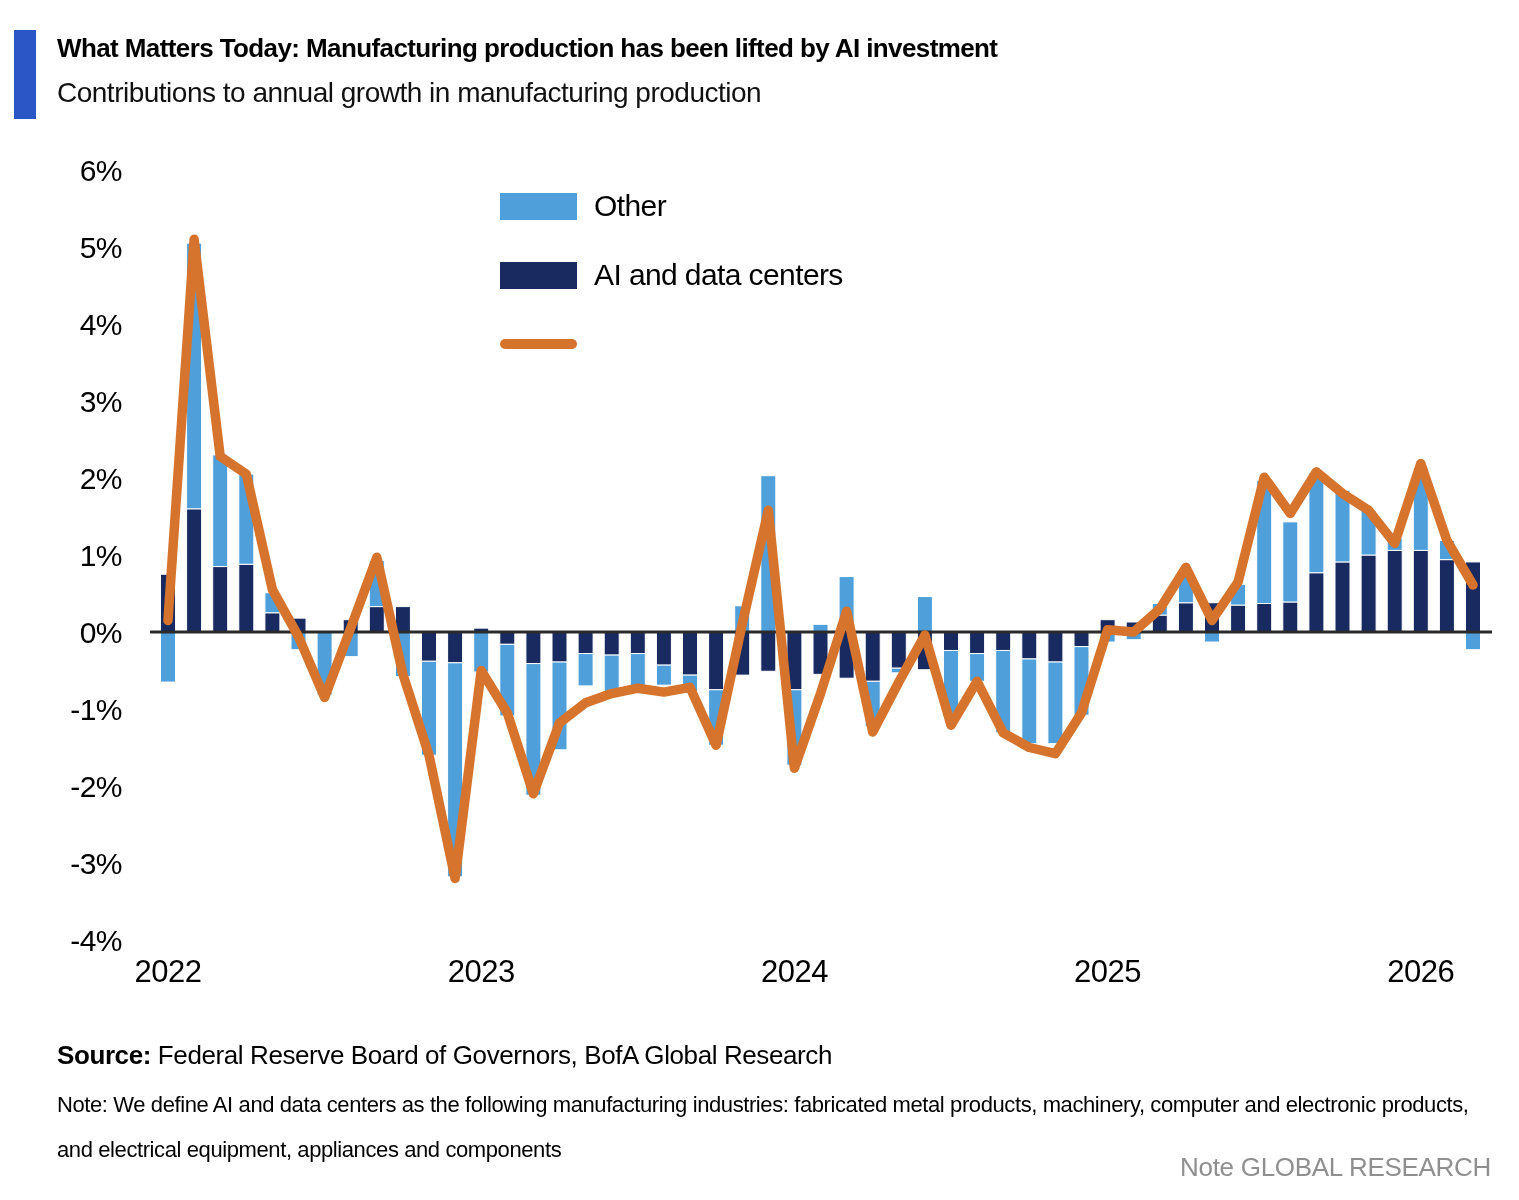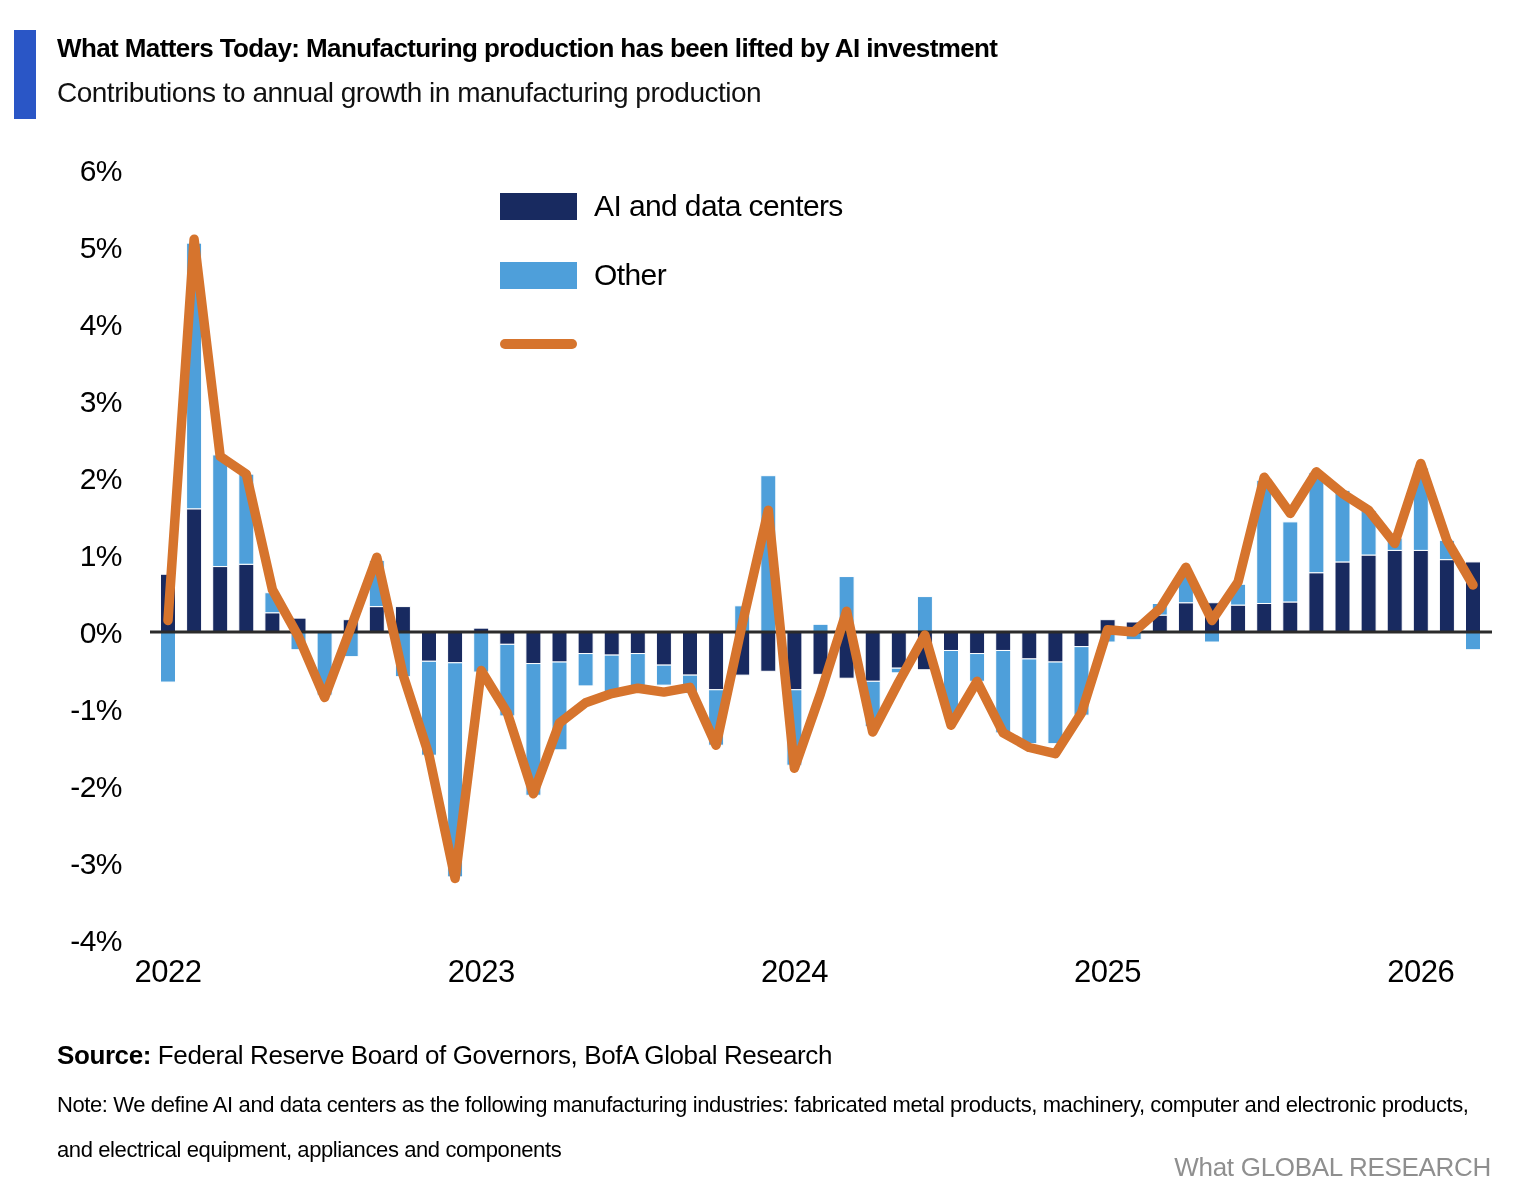--- a/index.html
+++ b/index.html
@@ -163,29 +163,29 @@
     <polyline points="168.0,500.4 194.1,119.3 220.2,336.4 246.3,354.1 272.4,469.6 298.5,516.6 324.6,577.5 350.7,508.1 376.8,437.3 402.9,554.4 429.0,635.2 455.1,758.4 481.2,550.5 507.3,592.9 533.4,673.7 559.5,602.9 585.6,582.8 611.7,573.6 637.8,568.2 663.9,572.1 690.0,567.4 716.1,625.2 742.2,504.3 768.3,390.3 794.4,648.3 820.5,573.6 846.6,491.2 872.7,612.1 898.8,562.0 924.9,515.1 951.0,605.2 977.1,561.3 1003.2,612.9 1029.3,627.5 1055.4,633.7 1081.5,592.9 1107.6,509.7 1133.7,512.0 1159.8,488.9 1185.9,447.3 1212.0,500.4 1238.1,461.9 1264.2,357.2 1290.3,393.4 1316.4,351.8 1342.5,373.4 1368.6,390.3 1394.7,423.4 1420.8,343.4 1446.9,420.4 1473.0,465.0" fill="none" stroke="#d6742d" stroke-width="9.5" stroke-linecap="round" stroke-linejoin="round"></polyline>
     <text x="168" y="862" text-anchor="middle" class="xtick">2022</text>
     <text x="481.20000000000005" y="862" text-anchor="middle" class="xtick">2023</text>
     <text x="794.4000000000001" y="862" text-anchor="middle" class="xtick">2024</text>
     <text x="1107.6" y="862" text-anchor="middle" class="xtick">2025</text>
     <text x="1420.8000000000002" y="862" text-anchor="middle" class="xtick">2026</text>
   </svg>
 
 <div class="legend">
   <div class="legend-row">
+    <div class="swatch" style="background: rgb(78, 159, 218);"></div>
+    <div class="legend-label">Other</div>
+  </div>
+  <div class="legend-row">
     <div class="swatch" style="background: rgb(24, 42, 96);"></div>
     <div class="legend-label">AI and data centers</div>
-  </div>
-  <div class="legend-row">
-    <div class="swatch" style="background: rgb(78, 159, 218);"></div>
-    <div class="legend-label">Other</div>
   </div>
   <div class="legend-row">
     <div class="swatch line" style="background: rgb(214, 116, 45);"></div>
   </div>
 </div>
 
 <div class="footer-source"><b>Source:</b><span> Federal Reserve Board of Governors, BofA Global Research</span></div>
 
 <div class="footer-note">Note: We define AI and data centers as the following manufacturing industries: fabricated metal products, machinery, computer and electronic products, and electrical equipment, appliances and components</div>
 
-<div class="brand">What GLOBAL RESEARCH</div>
+<div class="brand">Note GLOBAL RESEARCH</div>
 
 </body></html>

